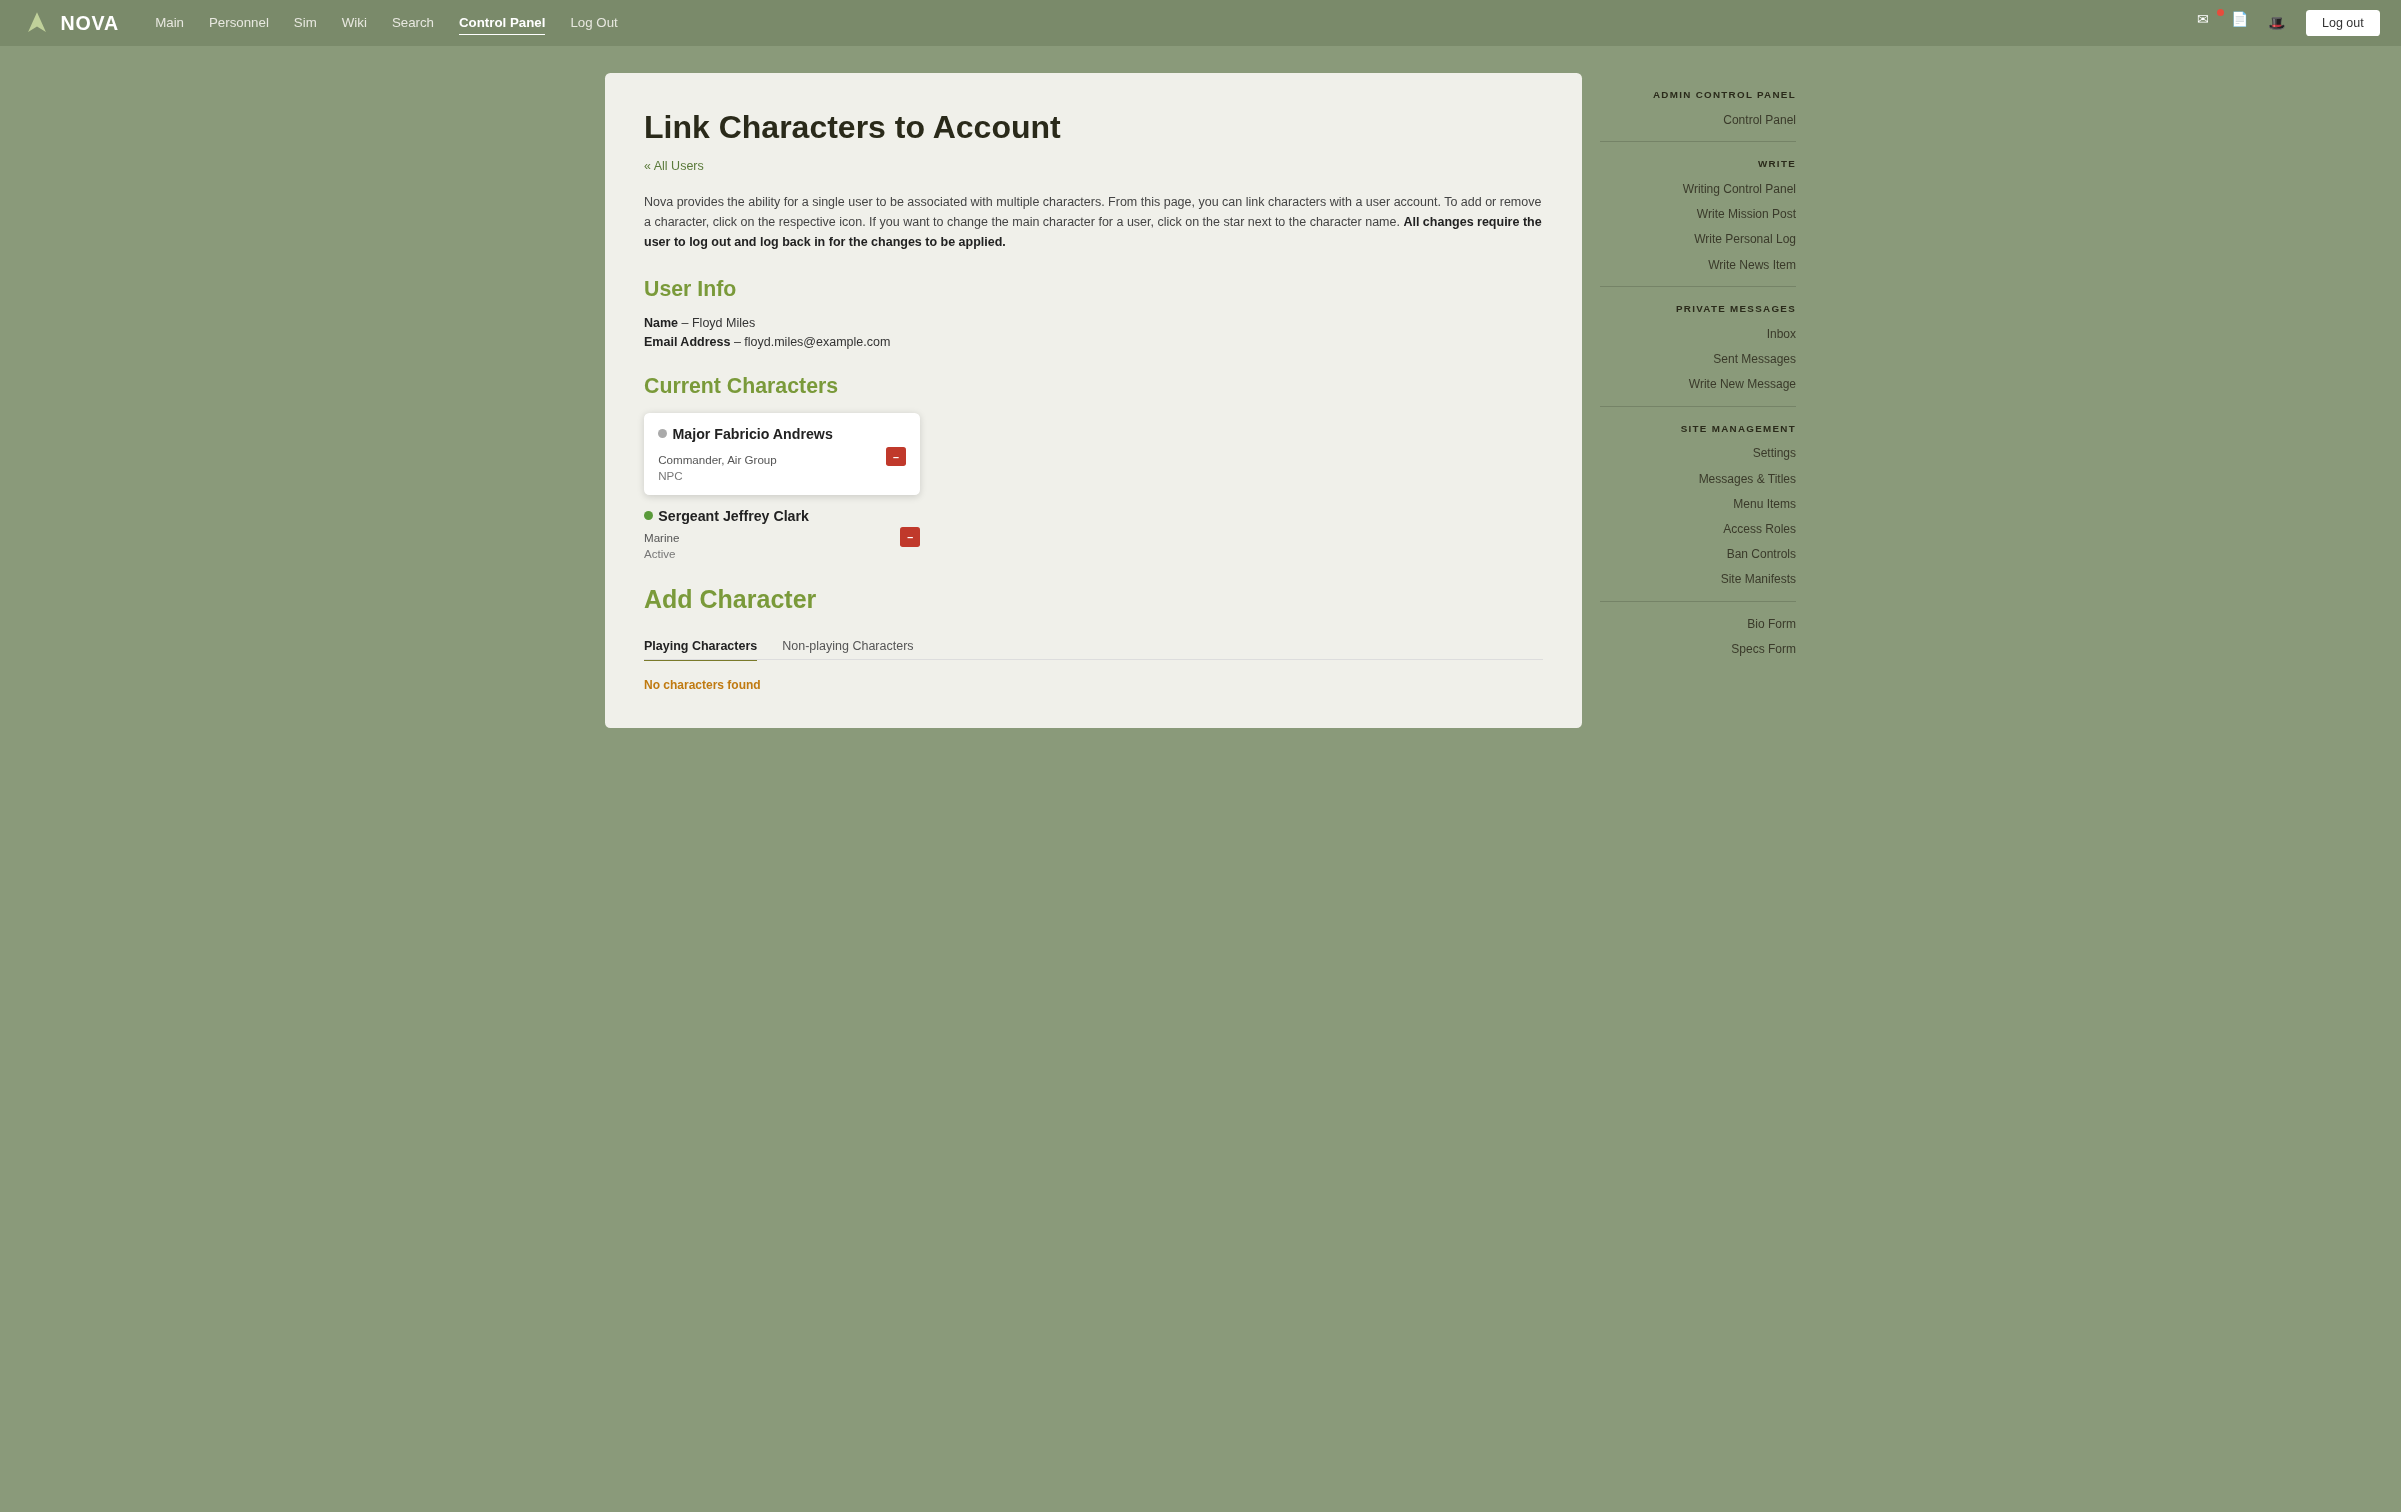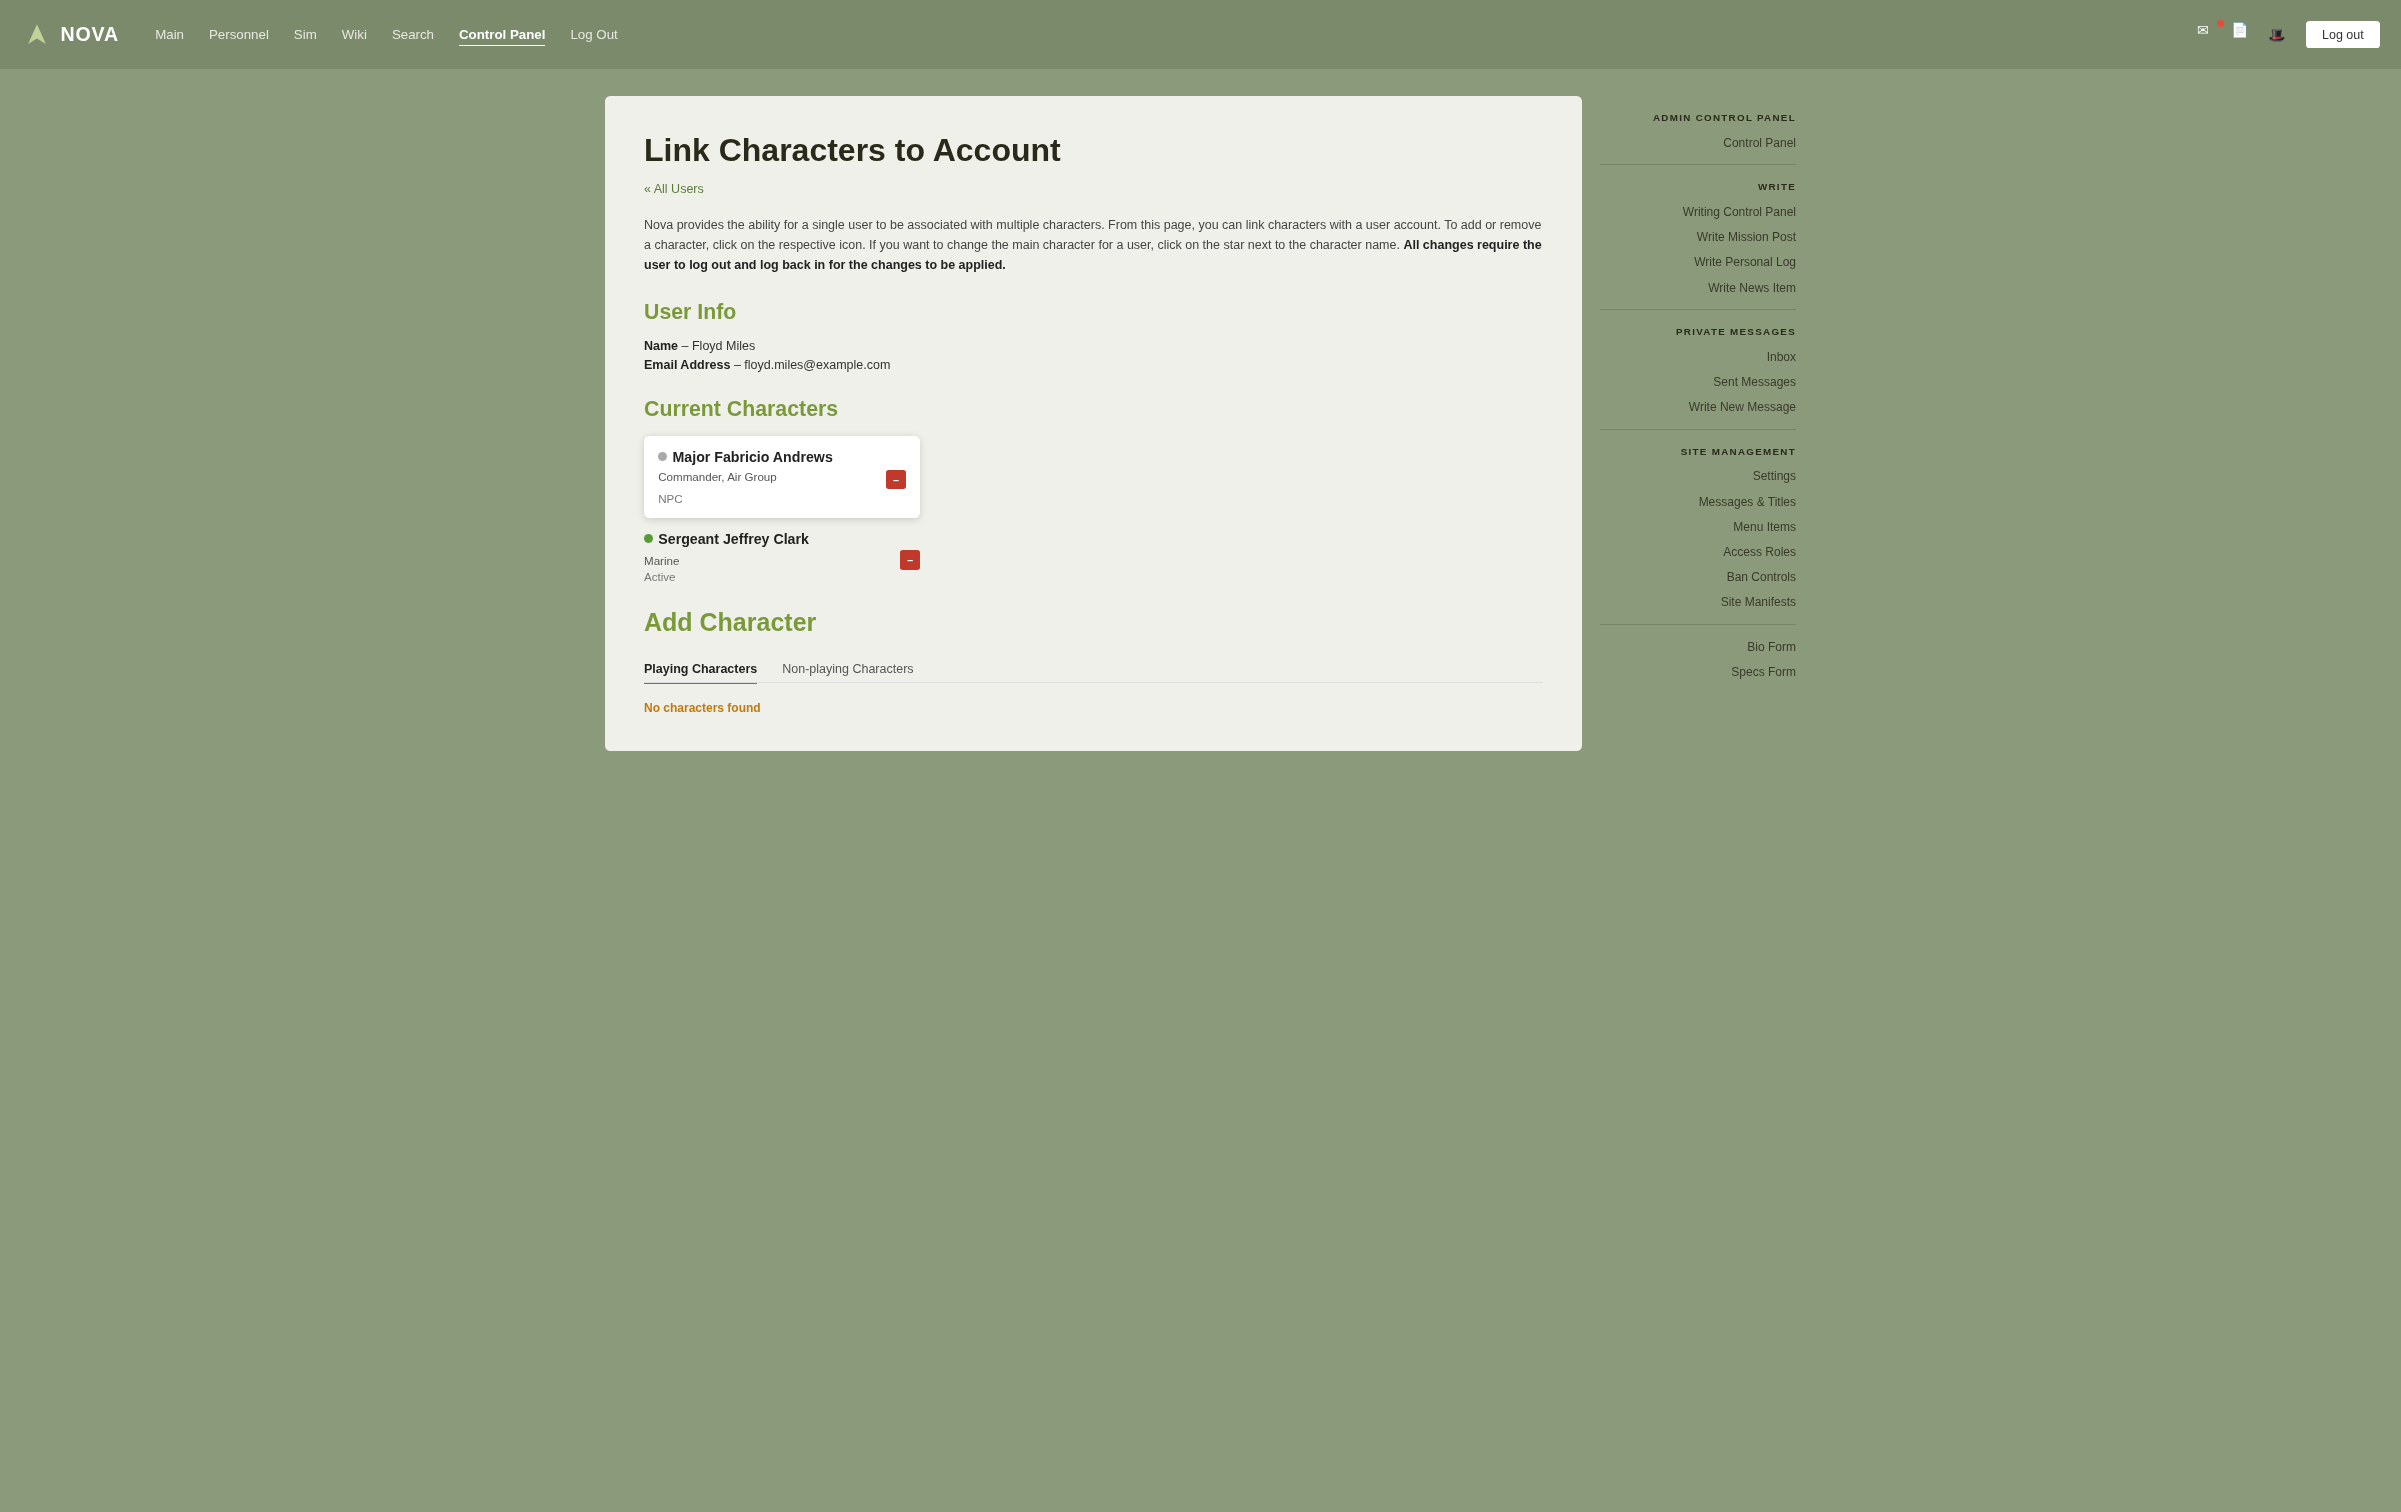--- a/index.html
+++ b/index.html
@@ -8,21 +8,21 @@
       background: #8a9a7a;
       min-height: 100vh;
     }
 
     
     nav {
       background: #7a8a6a;
       display: flex;
       align-items: center;
       padding: 0 21.3px;
-      height: 69px;
+      height: 46px;
       position: relative;
       justify-content: center;
     }
     .nav-logo {
       display: flex;
       align-items: center;
       margin-right: 36px;
     }
     .logo-text {
       font-size: 19.6px;
@@ -192,21 +192,21 @@
       height: 9px;
       border-radius: 50%;
       display: inline-block;
       flex-shrink: 0;
     }
     .dot-gray { background: #aaa; }
     .dot-green { background: #5a9a3a; }
 
     .char-row {
       display: flex;
-      align-items: flex-start;
+      align-items: flex-end;
       justify-content: space-between;
       font-size: 11.6px;
       color: #555;
       margin-bottom: 2.7px;
     }
 
     .char-type {
       font-size: 11.6px;
       color: #777;
     }

